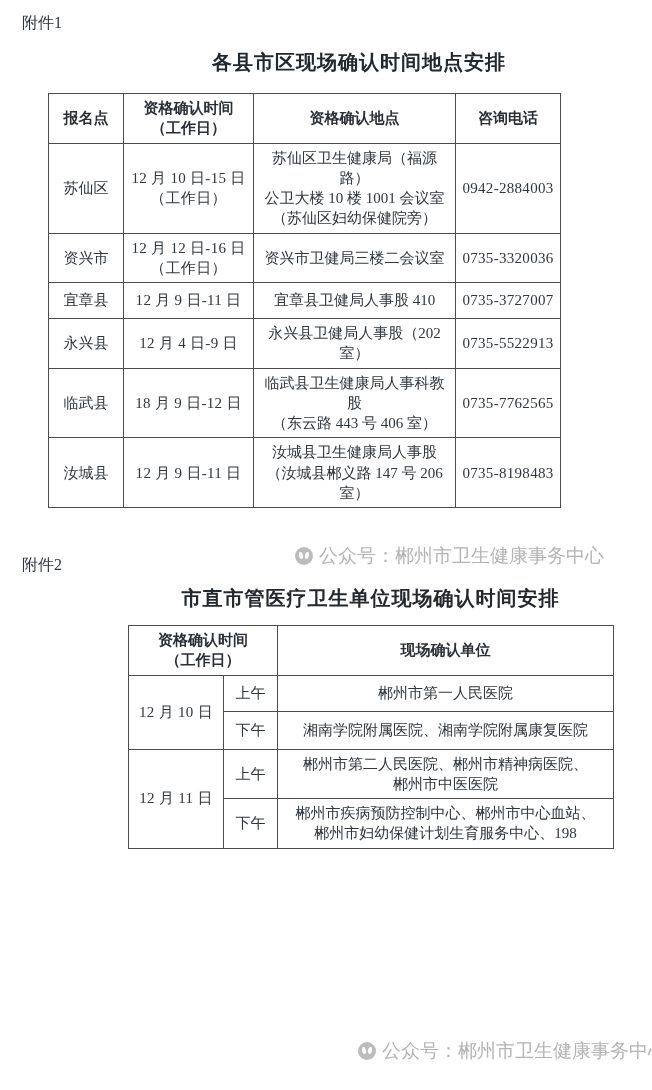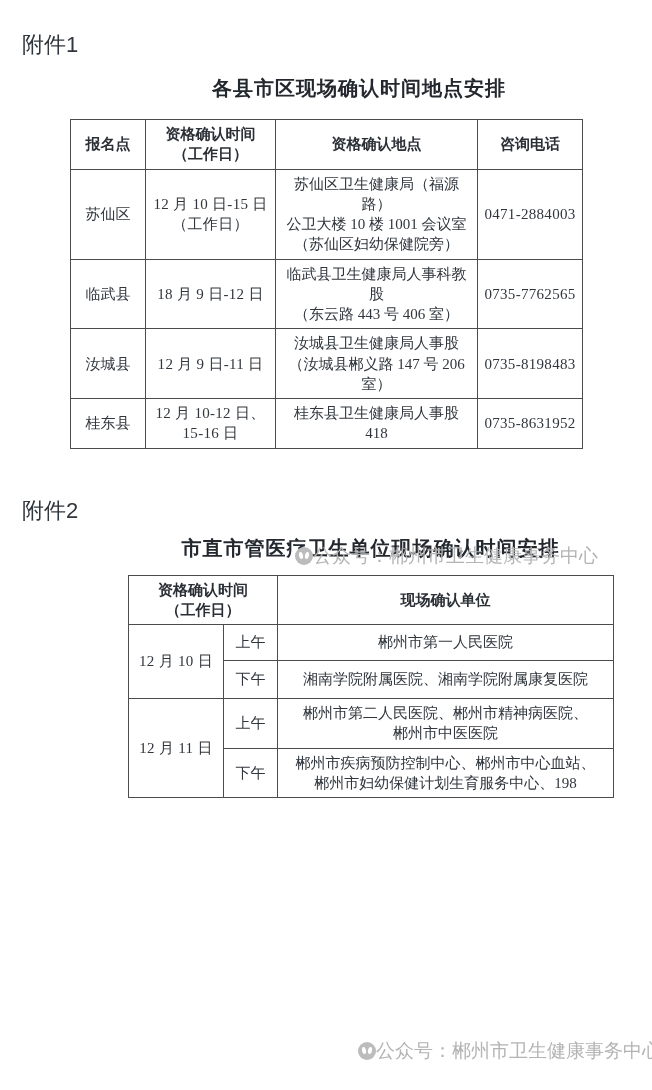--- a/index.html
+++ b/index.html
@@ -1,43 +1,43 @@
 <!DOCTYPE html>
 <html><head>
 <meta charset="utf-8">
 <style>
   * { margin: 0; padding: 0; box-sizing: border-box; }
   html, body { width: 652px; height: 1090px; background: #ffffff; overflow: hidden; }
   body { position: relative; font-family: "Liberation Serif", "DejaVu Serif", serif; color: #30363d; }
 
   .attach-label {
-    margin: 30px 0 0 22px;
-    font-size: 22px;
-    font-family: Liberation Sans, sans-serif;
+    margin: 13px 0 0 22px;
+    font-size: 16px;
+    font-family: Liberation Serif, serif;
   }
   .doc-title {
     font-family: Liberation Mono, monospace;
     font-weight: bold;
     font-size: 20px;
     letter-spacing: 1px;
     text-align: center;
     color: #23282e;
   }
   #title1 { width: 512px; margin: 15px 0 0 103px; }
   #title2 { width: 485px; margin: 9px 0 1px 128px; }
 
   table {
     border-collapse: collapse;
     table-layout: fixed;
     position: relative;
     z-index: 1;
     font-size: 15px;
     color: #30363d;
   }
-  #table1 { width: 512px; margin: 17px 0 0 70px; padding-left: 34px; }
+  #table1 { width: 512px; margin: 17px 0 0 48px; padding-left: 34px; }
   #table2 { width: 485px; margin: 13px 0 0 128px; }
   th, td {
     border: 1.5px solid #4c4c4c;
     text-align: center;
     vertical-align: middle;
     padding: 4px 5px;
     line-height: 1.35;
     white-space: pre-line;
   }
   th {
@@ -50,20 +50,21 @@
   #table2 th { height: 44px; }
   .num { letter-spacing: 0.3px; }
 
   #attach2 { margin-top: 47px; }
 
   .watermark {
     position: absolute;
     z-index: 0;
     display: flex;
     align-items: center;
+    gap: 6px;
     color: #b4b4b4;
     font-size: 19px;
     font-family: "Liberation Sans", "DejaVu Sans", sans-serif;
     white-space: nowrap;
     pointer-events: none;
   }
   #watermark1 { left: 295px; top: 543px; }
   #watermark2 { left: 358px; top: 1038px; }
   .wm-icon {
     width: 18px; height: 18px;
@@ -115,42 +116,54 @@
     </tr>
   </thead>
   <tbody>
     <tr style="height:58px">
       <td>苏仙区</td>
       <td class="num">12 月 10 日-15 日
 （工作日）</td>
       <td>苏仙区卫生健康局（福源路）
 公卫大楼 10 楼 1001 会议室
 （苏仙区妇幼保健院旁）</td>
-      <td class="num">0471-2884003</td>
+      <td class="num">0942-2884003</td>
+    </tr>
+    <tr style="height:42px">
+      <td>资兴市</td>
+      <td class="num">12 月 12 日-16 日
+（工作日）</td>
+      <td>资兴市卫健局三楼二会议室</td>
+      <td class="num">0735-3320036</td>
+    </tr>
+    <tr style="height:36px">
+      <td>宜章县</td>
+      <td class="num">12 月 9 日-11 日</td>
+      <td>宜章县卫健局人事股 410</td>
+      <td class="num">0735-3727007</td>
+    </tr>
+    <tr style="height:34px">
+      <td>永兴县</td>
+      <td class="num">12 月 4 日-9 日</td>
+      <td>永兴县卫健局人事股（202 室）</td>
+      <td class="num">0735-5522913</td>
     </tr>
     <tr style="height:42px">
       <td>临武县</td>
       <td class="num">18 月 9 日-12 日</td>
       <td>临武县卫生健康局人事科教股
 （东云路 443 号 406 室）</td>
       <td class="num">0735-7762565</td>
     </tr>
     <tr style="height:42px">
       <td>汝城县</td>
       <td class="num">12 月 9 日-11 日</td>
       <td>汝城县卫生健康局人事股
 （汝城县郴义路 147 号 206 室）</td>
       <td class="num">0735-8198483</td>
-    </tr>
-    <tr style="height:40px">
-      <td>桂东县</td>
-      <td class="num">12 月 10-12 日、
-15-16 日</td>
-      <td>桂东县卫生健康局人事股 418</td>
-      <td class="num">0735-8631952</td>
     </tr>
   </tbody>
 </table>
 
 <div class="attach-label" id="attach2">附件2</div>
 <div class="doc-title" id="title2">市直市管医疗卫生单位现场确认时间安排</div>
 
 <table id="table2">
   <colgroup>
       <col style="width:95px">

